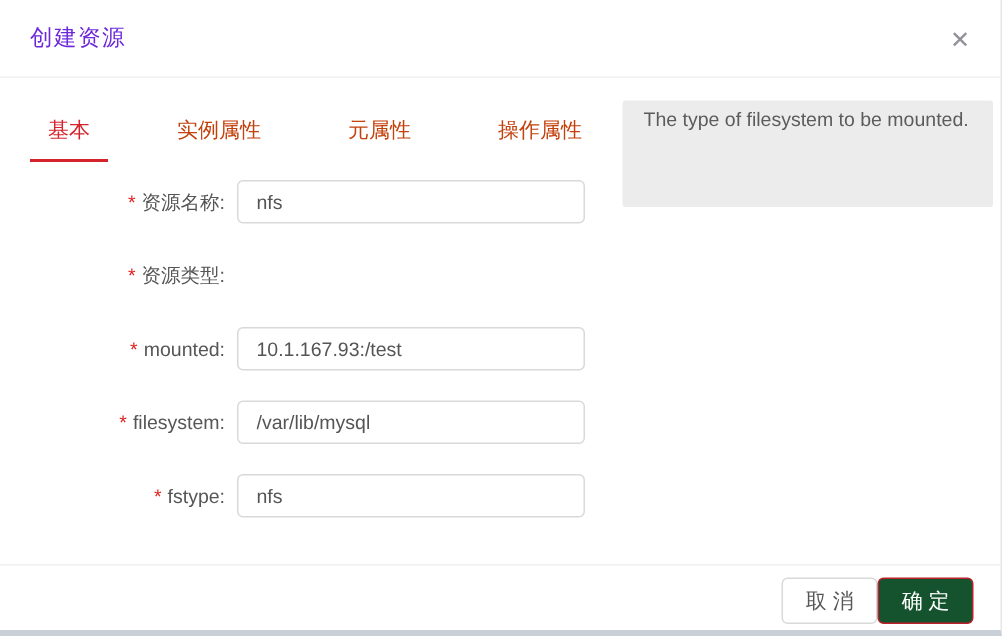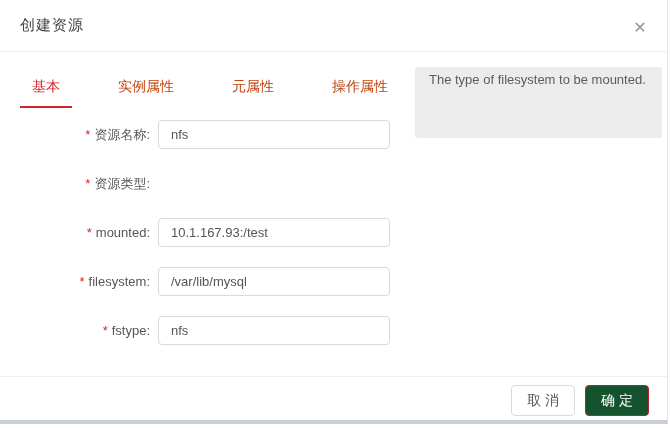--- a/index.html
+++ b/index.html
@@ -12,21 +12,21 @@
     position: relative;
     width: 668px; height: 424px;
     background: #ffffff;
     border-right: 1px solid #e4e7ea;
     border-bottom: 4px solid #c9d0d7;
     overflow: hidden;
   }
   
   .dlg-title {
     position: absolute; left: 20px; top: 16px;
-    font-size: 15px; color: #404040;
+    font-size: 15px; color: #6d28d9;
     letter-spacing: 1px;
   }
   .close-btn {
     position: absolute; right: 14px; top: 14px;
     width: 26px; height: 26px;
     font-size: 16px; color: #909399;
     display: flex; align-items: center; justify-content: center;
     cursor: pointer;
   }
   .header-divider {
@@ -104,21 +104,21 @@
     border-bottom: 1px solid #b4b4b4;
     transform: rotate(45deg) scale(1, .8);
   }
   
   .footer-divider {
     position: absolute; left: 0; top: 376px;
     width: 100%; height: 1px; background: #f0f0f0;
   }
   .footer {
     position: absolute; right: 18px; top: 385px;
-    display: flex; gap: 10px;
+    display: flex; 
   }
   .btn {
     height: 31px; padding: 0 15px;
     border-radius: 4px;
     font-size: 14px;
     display: flex; align-items: center; justify-content: center;
     cursor: pointer;
     white-space: nowrap;
   }
   .btn-cancel {

